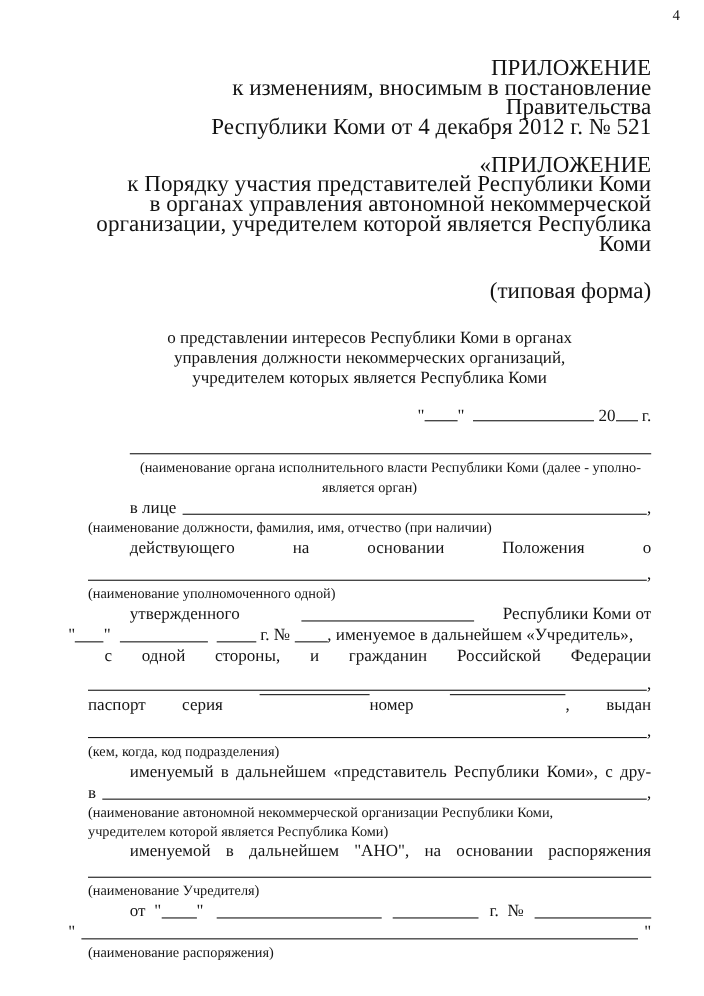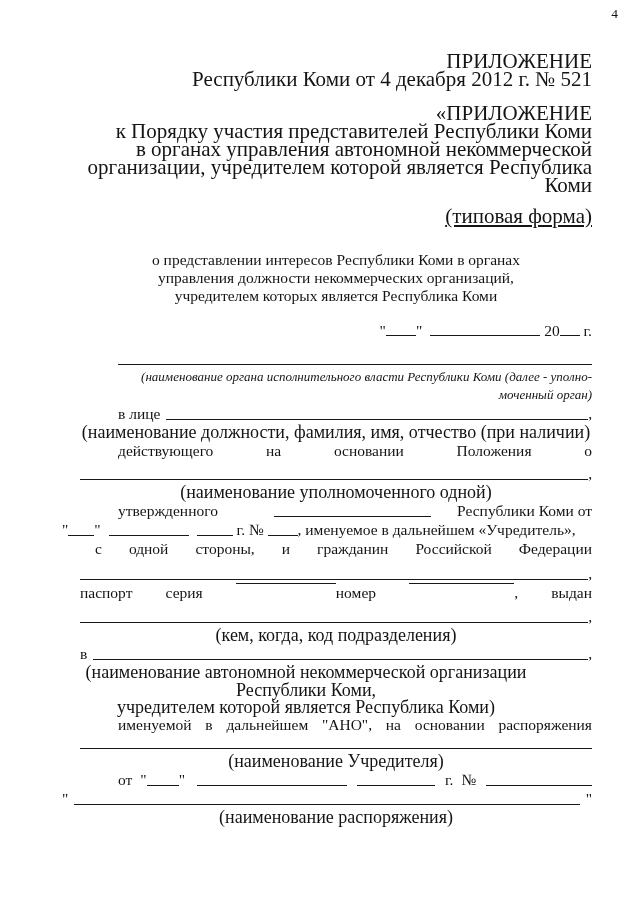--- a/index.html
+++ b/index.html
@@ -6,58 +6,59 @@
   html,body { background:#ffffff; }
   .page {
     position:relative; width:640px; height:905px; background:#fff;
     font-family:"Liberation Serif","DejaVu Serif",serif;
     color:#141414; overflow:hidden;
   }
   .pagenum { position:absolute; top:6px; right:22px; font-size:13.5px; }
   .col { margin-left:80px; width:512px; }
   .right-block { text-align:right; font-size:21px; line-height:18px; }
   .center-block { text-align:center; font-size:15.5px; line-height:18px; }
-  .mt52 { margin-top:52px; } .mt16 { margin-top:16px; } .mt13 { margin-top:13px;text-decoration:underline; }
+  .mt52 { margin-top:52px; } .mt16 { margin-top:16px; } .mt13 { margin-top:25px; }
   .mt26 { margin-top:26px; }
   .mt4 { margin-top:4px; } .mt5 { margin-top:5px; } .mt6 { margin-top:6px; } .mt14 { margin-top:14px; }
   .date-row { margin-top:16px; text-align:right; font-size:15.5px; line-height:19px; }
   .date-row .u { display:inline-block; }
 
   .form { margin-top:24px; font-size:15.5px; }
   .row { line-height:19px; }
   .flexrow { display:flex; align-items:flex-end; }
   .flexrow > span { white-space:pre; }
   .u { border-bottom:1px solid #191919; height:1px; display:inline-block; }
   .flexrow .u, .rulerow .u { margin-bottom:3px; }
   .grow { flex:1 1 auto; } .ml6 { margin-left:6px; } .ml8 { margin-left:8px; }
   .ml10 { margin-left:10px; } .ml12 { margin-left:12px; }
   .rulerow { display:flex; align-items:flex-end; line-height:19px; }
   .ind38 { padding-left:38px; }
   .ind15 { padding-left:15px; }
   .out18 { margin-left:-18px; }
   .justlast { text-align:justify; text-align-last:justify; }
-  .caption { font-size:18px; line-height:18px; text-align:center; }
-  .caption-left { font-size:13px; line-height:18px; text-align:right;font-style:italic; }
+  .caption { font-size:13px; line-height:18px; }
+  .caption-left { font-size:13px; line-height:18px; text-align:center; }
   .lh16 { line-height:16px; }
   .shiftl { margin-right:60px; }
   .spread { justify-content:space-between; }
   .pair { display:inline-flex; align-items:flex-start; white-space:pre; }
   .w20 { width:20px; } .w26 { width:26px; } .w30 { width:30px; }
   .w32 { width:32px; } .w36 { width:36px; } .w78 { width:78px; } .w80 { width:80px; }
   .w100 { width:100px; } .w105 { width:105px; } .w110 { width:110px; } .w150 { width:150px; }
 </style>
 </head>
 <body>
 
 <div class="page">
 
   <div class="pagenum">4</div>
 
   <div class="col right-block mt52">
     <div>ПРИЛОЖЕНИЕ</div>
+    <div>к изменениям, вносимым в постановление Правительства</div>
     <div>Республики Коми от 4 декабря 2012 г. № 521</div>
   </div>
 
   <div class="col right-block mt16">
     <div>«ПРИЛОЖЕНИЕ</div>
     <div>к Порядку участия представителей Республики Коми</div>
     <div>в органах управления автономной некоммерческой</div>
     <div>организации, учредителем которой является Республика Коми</div>
     <div class="mt13">(типовая форма)</div>
   </div>
@@ -69,21 +70,21 @@
   </div>
 
   <div class="col date-row"><span>"</span><span class="u w30"></span><span>"</span><span class="u w110 ml8"></span><span> 20</span><span class="u w20"></span><span> г.</span></div>
 
   <div class="col form">
 
     <div class="rulerow ind38">
         <span class="u grow"></span>
       </div>
     <div class="caption-left ind38">(наименование органа исполнительного власти Республики Коми (далее - уполно-</div>
-    <div class="caption-left">моченный орган)</div>
+    <div class="caption-left">является орган)</div>
 
     <div class="row flexrow ind38">
         <span>в лице</span>
         <span class="u grow ml6"></span>
         <span>,</span>
       </div>
     <div class="caption">(наименование должности, фамилия, имя, отчество (при наличии)</div>
 
     <div class="row justlast ind38">действующего на основании Положения о</div>
     <div class="rulerow mt4">
@@ -123,20 +124,21 @@
         <span class="pair"><span class="u w105"></span><span>,</span></span>
         <span>выдан</span>
       </div>
 
     <div class="rulerow mt5">
         <span class="u grow"></span>
         <span>,</span>
       </div>
     <div class="caption">(кем, когда, код подразделения)</div>
 
+    <div class="row justlast ind38">именуемый в дальнейшем «представитель Республики Коми», с дру-</div>
 
     <div class="row flexrow">
         <span>в</span>
         <span class="u grow ml6"></span>
         <span>,</span>
       </div>
     <div class="caption shiftl">(наименование автономной некоммерческой организации Республики Коми,</div>
     <div class="caption shiftl lh16">учредителем которой является Республика Коми)</div>
 
     <div class="row justlast ind38">именуемой в дальнейшем "АНО", на основании распоряжения</div>

